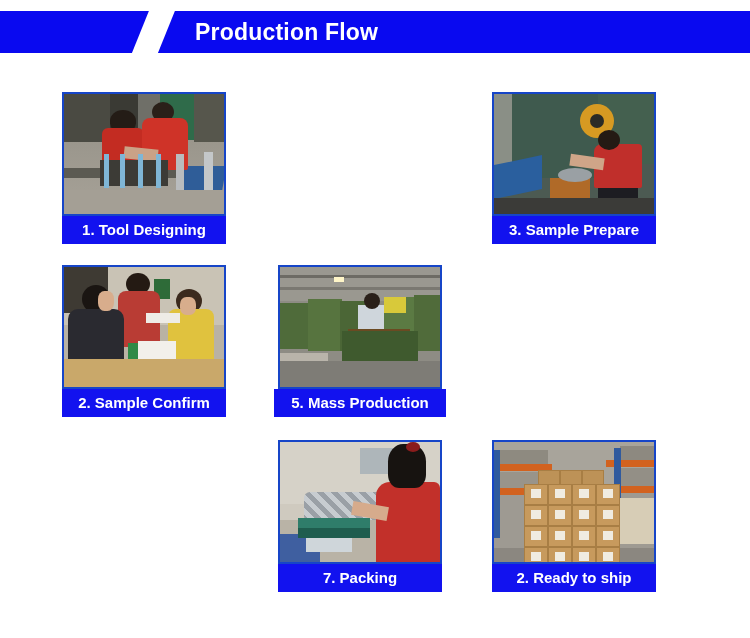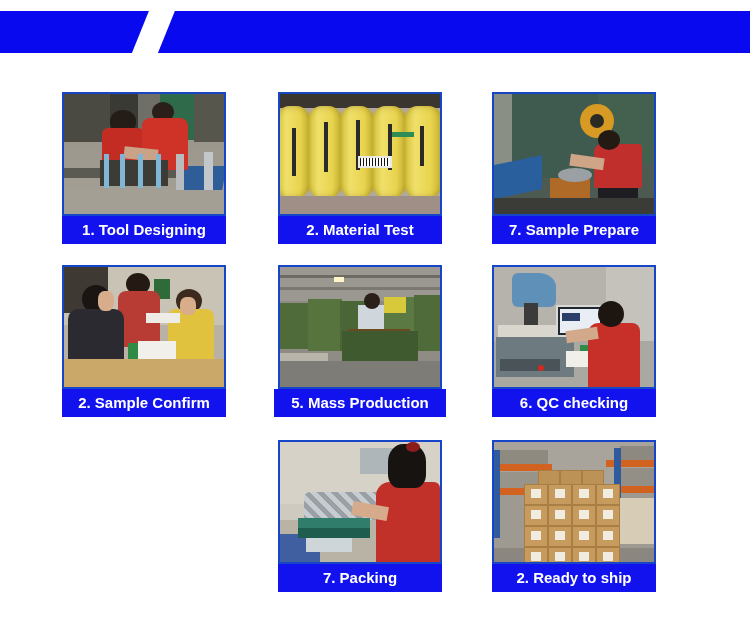--- a/index.html
+++ b/index.html
@@ -260,20 +260,21 @@
   .p9 .stack{ position:absolute; background:#c79a5d; border:1px solid #a87e44; box-sizing:border-box; }
   .p9 .lbl  { position:absolute; background:#f0ece1; }
   .p9 .pal  { left:30px; top:102px; width:96px; height:10px; background:#9c7b45; }
   .p9 .flr  { left:0; top:106px; width:160px; height:14px; background:#8b8780; }
 </style>
 </head>
 <body>
 
 <div class="banner">
   <div class="banner-slash"></div>
+  <div class="banner-title">Production Flow</div>
 </div>
 
 <div class="grid">
 
   <div class="card col1 row1">
     <div class="card-photo">
       <div class="scene p1">
         <div class="blk wallA"></div>
           <div class="blk wallB"></div>
           <div class="blk wallC"></div>
@@ -291,62 +292,40 @@
           <div class="blk pin3"></div>
           <div class="blk pin4"></div>
         <div class="blk post1"></div>
           <div class="blk post2"></div>
         <div class="blk floor"></div>
       </div>
     </div>
     <div class="card-caption cap-narrow">1. Tool Designing</div>
   </div>
 
-  <div class="card col2 row1">
-    <div class="card-photo">
-      <div class="scene p2">
-        <div class="blk top"></div>
-        <div class="coil c1"></div>
-          <div class="coil c2"></div>
-          <div class="coil c3"></div>
-          <div class="coil c4"></div>
-          <div class="coil c5"></div>
-        <div class="lbl l1"></div>
-          <div class="lbl l2"></div>
-          <div class="lbl l3"></div>
-          <div class="lbl l4"></div>
-          <div class="lbl l5"></div>
-        <div class="blk bar"></div>
-          <div class="blk barl"></div>
-          <div class="blk grn"></div>
-        <div class="blk flr"></div>
-      </div>
-    </div>
-    <div class="card-caption cap-narrow">2. Material Test</div>
-  </div>
 
   <div class="card col3 row1">
     <div class="card-photo">
       <div class="scene p3">
         <div class="blk wallL"></div>
           <div class="blk mach"></div>
           <div class="blk mach2"></div>
         <div class="blk wheel"></div>
           <div class="blk whl2"></div>
         <div class="blk blue"></div>
           <div class="blk tray"></div>
           <div class="blk bowl"></div>
         <div class="blk manl"></div>
           <div class="blk manb"></div>
           <div class="blk manh"></div>
           <div class="blk arm"></div>
         <div class="blk flr"></div>
       </div>
     </div>
-    <div class="card-caption cap-narrow">7. Sample Prepare</div>
+    <div class="card-caption cap-narrow">3. Sample Prepare</div>
   </div>
 
   <div class="card col1 row2">
     <div class="card-photo">
       <div class="scene p4">
         <div class="blk bgw"></div>
           <div class="blk drk"></div>
           <div class="blk plt"></div>
         <div class="blk m2h"></div>
           <div class="blk m2b"></div>
@@ -383,43 +362,20 @@
         <div class="blk binc"></div>
           <div class="blk bin"></div>
         <div class="blk dbr"></div>
           <div class="blk red"></div>
         <div class="blk flr"></div>
       </div>
     </div>
     <div class="card-caption cap-wide">5. Mass Production</div>
   </div>
 
-  <div class="card col3 row2">
-    <div class="card-photo">
-      <div class="scene p6">
-        <div class="blk wall"></div>
-          <div class="blk wl2"></div>
-        <div class="blk head"></div>
-          <div class="blk col"></div>
-          <div class="blk base"></div>
-        <div class="blk body"></div>
-          <div class="blk pnl"></div>
-          <div class="blk red"></div>
-        <div class="blk mon"></div>
-          <div class="blk scr"></div>
-          <div class="blk scrb"></div>
-        <div class="blk pap"></div>
-          <div class="blk grn"></div>
-        <div class="blk manb"></div>
-          <div class="blk manh"></div>
-          <div class="blk arm"></div>
-      </div>
-    </div>
-    <div class="card-caption cap-narrow">6. QC checking</div>
-  </div>
 
 
   <div class="card col2 row3">
     <div class="card-photo">
       <div class="scene p8">
         <div class="blk wall"></div>
           <div class="blk shelf"></div>
         <div class="blk pile"></div>
           <div class="blk tbl"></div>
         <div class="blk blue"></div>

